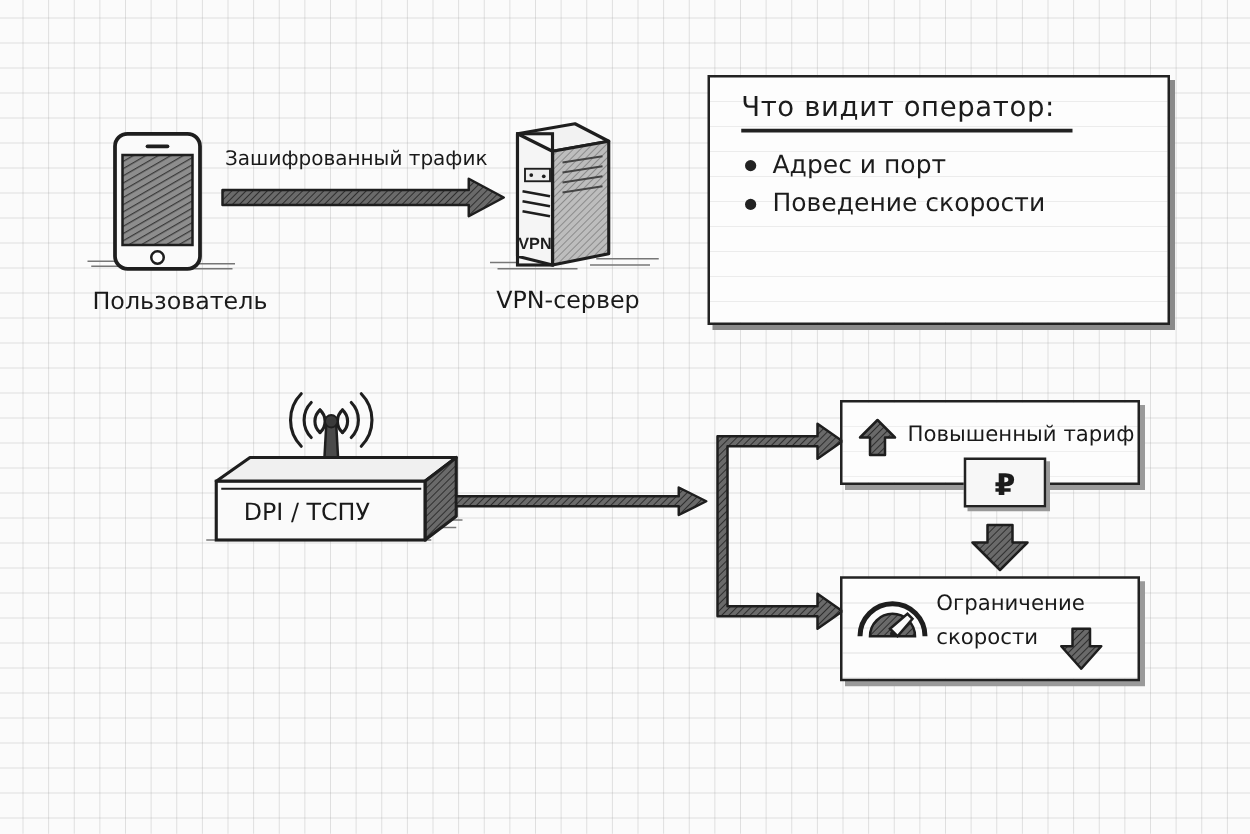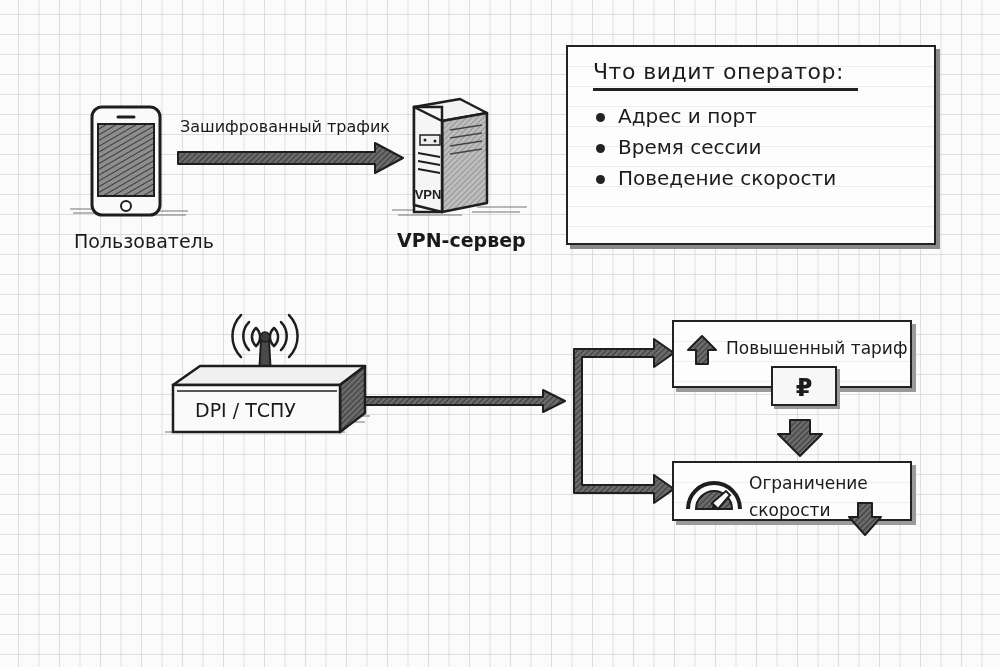--- a/index.html
+++ b/index.html
@@ -13,21 +13,21 @@
       background-position: 18px 14px;
       font-family: "DejaVu Sans", sans-serif;
       color: #1c1c1c;
     }
     .abs { position: absolute; }
     .lbl { position: absolute; white-space: nowrap; color: #1a1a1a; }
     svg.abs { overflow: visible; }
 
     
     .info-panel {
-      position: absolute; left: 566px; top: 45px; width: 370px; height: 200px;
+      position: absolute; left: 566px; top: 60px; width: 370px; height: 200px;
       border: 2.5px solid #222; background:
         repeating-linear-gradient(to bottom, #fdfdfd 0px, #fdfdfd 19px, #ececec 19px, #ececec 20px);
       box-shadow: 4px 4px 0 #8a8a8a;
       box-sizing: border-box;
     }
     .info-title {
       position: absolute; left: 25px; top: 12px; font-size: 22px; letter-spacing: 0.5px;
       padding-bottom: 4px; border-bottom: 3px solid #222; padding-right: 14px;
     }
     .info-list { position: absolute; left: 28px; top: 55px; margin: 0; padding: 0; list-style: none; }
@@ -108,27 +108,26 @@
     <line x1="26" y1="74" x2="48" y2="78"></line>
   </g>
   <g stroke="#444" stroke-width="1.5">
     <line x1="58" y1="35" x2="90" y2="30"></line>
       <line x1="58" y1="43" x2="90" y2="38"></line>
     <line x1="58" y1="51" x2="90" y2="46"></line>
       <line x1="58" y1="59" x2="90" y2="54"></line>
   </g>
   <text x="36" y="104" text-anchor="middle" font-family="Liberation Sans, sans-serif" font-size="13" font-weight="bold" fill="#1e1e1e">VPN</text>
 </svg>
-<div class="lbl" style="left:397px;top:229px;font-size:19px;font-weight:bold;">VPN-сервер</div>
+<div class="lbl" style="left:397px;top:229px;font-size:19px;">VPN-сервер</div>
 
 <div class="info-panel">
   <div class="info-title">Что видит оператор:</div>
   <ul class="info-list">
     <li>Адрес и порт</li>
-    <li>Время сессии</li>
     <li>Поведение скорости</li>
   </ul>
 </div>
 
 <svg class="abs" style="left:165px;top:300px" width="215" height="140" viewBox="0 0 215 140">
   <g stroke="#777" stroke-width="1.2">
     <line x1="0" y1="132" x2="180" y2="132"></line>
       <line x1="160" y1="116" x2="205" y2="116"></line>
     <line x1="165" y1="122" x2="200" y2="122"></line>
   </g>
@@ -169,21 +168,21 @@
     <path d="M16 2 L30 16 L22 16 L22 30 L10 30 L10 16 L2 16 Z" fill="url(#hatch2)" stroke="#1e1e1e" stroke-width="2" stroke-linejoin="round"></path>
   </svg>
   <div class="lbl" style="left:52px;top:16px;font-size:17px;">Повышенный тариф</div>
   <div class="rub-badge">₽</div>
 </div>
 
 <svg class="abs" style="left:776px;top:418px" width="48" height="40" viewBox="0 0 48 40">
   <path d="M14 2 L34 2 L34 16 L46 16 L24 38 L2 16 L14 16 Z" fill="url(#hatch2)" stroke="#1e1e1e" stroke-width="2" stroke-linejoin="round"></path>
 </svg>
 
-<div class="outcome" style="left:672px;top:461px;width:240px;height:60px;">
+<div class="outcome" style="left:672px;top:461px;width:240px;height:84px;">
   <svg class="abs" style="left:8px;top:8px" width="64" height="44" viewBox="0 0 64 44">
     <path d="M6 38 A26 26 0 0 1 58 38" fill="none" stroke="#1e1e1e" stroke-width="4"></path>
     <path d="M14 38 A18 18 0 0 1 50 38 Z" fill="url(#hatch2)" stroke="#1e1e1e" stroke-width="2"></path>
     <path d="M30 32 L44 20 L48 24 L36 38 Z" fill="#fafafa" stroke="#1e1e1e" stroke-width="2"></path>
     <circle cx="32" cy="36" r="2" fill="#1e1e1e"></circle>
   </svg>
   <div class="lbl" style="left:75px;top:10px;font-size:17px;">Ограничение</div>
   <div class="lbl" style="left:75px;top:37px;font-size:17px;">скорости</div>
   <svg class="abs" style="left:173px;top:38px" width="36" height="36" viewBox="0 0 36 36">
     <path d="M11 2 L25 2 L25 16 L34 16 L18 34 L2 16 L11 16 Z" fill="url(#hatch2)" stroke="#1e1e1e" stroke-width="2" stroke-linejoin="round"></path>

